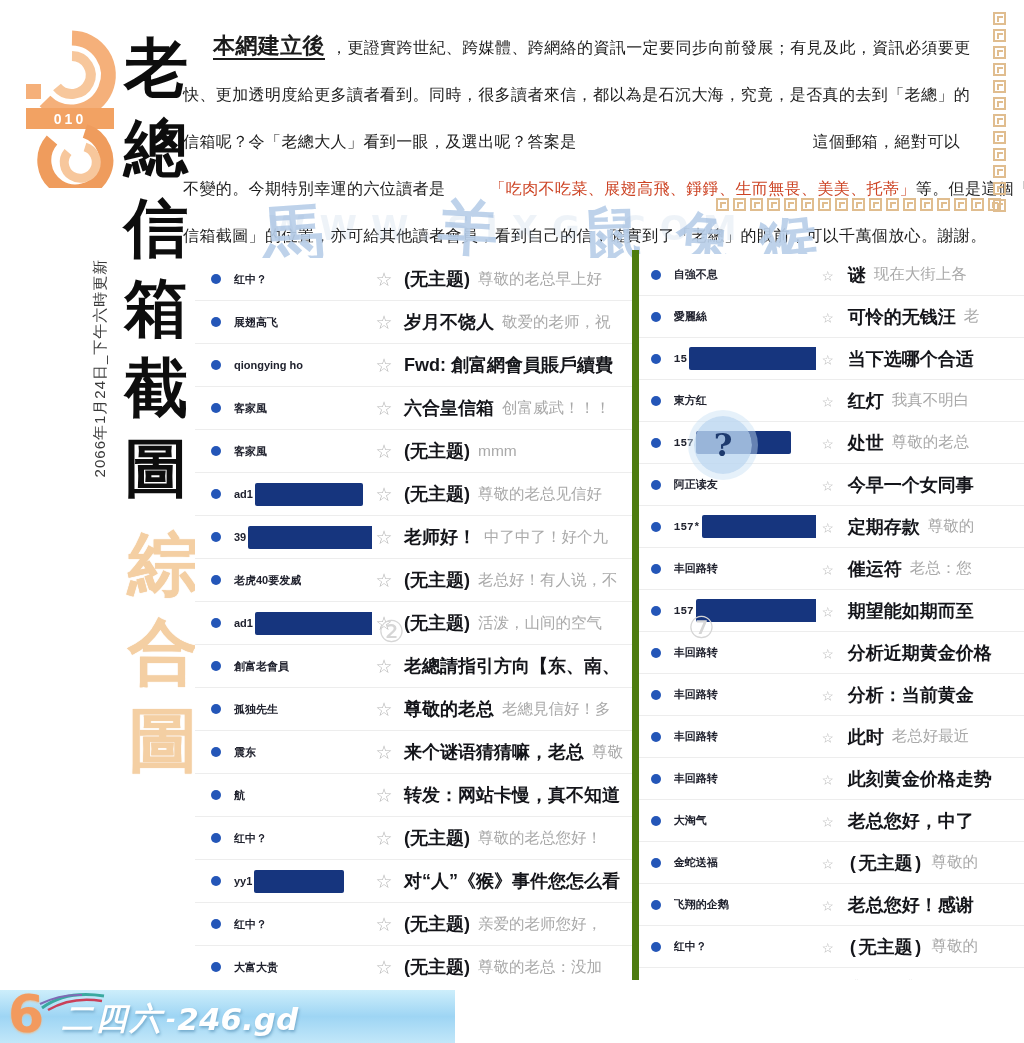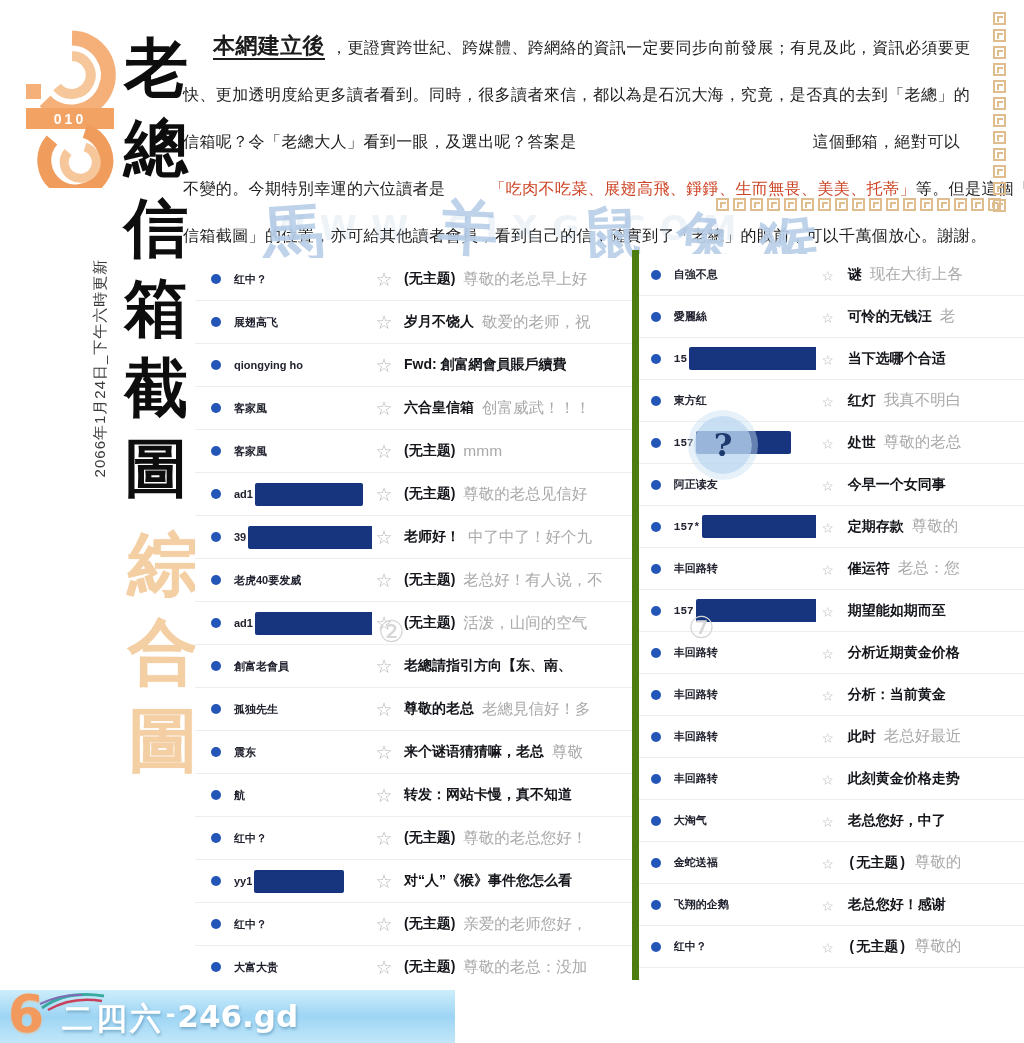--- a/index.html
+++ b/index.html
@@ -59,30 +59,30 @@
   .row{flex:0 0 42px;height:42px;display:flex;align-items:center;padding-left:16px;
       border-bottom:1px solid #ededed;background:#fff;overflow:hidden;}
   .cright .row{flex:0 0 41px;height:41px;padding-left:12px;}
   .dot{width:10px;height:10px;border-radius:50%;background:#2456b8;margin-right:13px;flex:0 0 10px;}
   .sender{font-weight:bold;font-size:11px;color:#20222e;white-space:nowrap;overflow:hidden;
       display:flex;align-items:center;}
   .cleft .sender{width:138px;flex:0 0 138px;}
   .cright .sender{width:142px;flex:0 0 142px;}
   .redbox{display:inline-block;height:23px;background:#16357e;border-radius:2px;margin-left:2px;flex:0 0 auto;}
   .star{color:#b5b5b5;font-size:19px;flex:0 0 24px;text-align:center;margin-right:8px;cursor:pointer;}
-  .subj{font-weight:bold;font-size:14px;color:#14151a;white-space:nowrap;}
+  .subj{font-weight:bold;font-size:18px;color:#14151a;white-space:nowrap;}
   .prev{color:#a9a9a9;font-size:15.5px;margin-left:8px;white-space:nowrap;}
 
   
   .banner{position:absolute;left:0;bottom:0;width:455px;height:53px;overflow:hidden;cursor:pointer;
       background:linear-gradient(180deg,#cdeefb 0%,#9ed5f4 50%,#c2e7f9 100%);}
   .b6{position:absolute;left:8px;top:-6px;font-size:52px;font-weight:bold;color:#f29a5e;
       font-family:"DejaVu Sans",sans-serif;text-shadow:0 1px 2px #e8b98c;}
   .swoosh{position:absolute;left:38px;top:-2px;}
-  .brand{position:absolute;left:62px;top:8px;display:flex;white-space:nowrap;}
+  .brand{position:absolute;left:62px;top:8px;display:flex;align-items:center;white-space:nowrap;font-style:italic;}
   .brandcn{font-size:31px;font-weight:bold;color:#fff;letter-spacing:3px;
       font-family:"DejaVu Serif","Liberation Serif",serif;text-shadow:1px 2px 3px rgba(110,165,200,.9);}
   .branddash{font-size:28px;font-weight:bold;color:#fff;margin:0 2px;}
   .domain{font-size:31px;font-weight:bold;color:#fff;font-family:"DejaVu Sans",sans-serif;
       text-shadow:1px 2px 3px rgba(110,165,200,.9);}
 </style>
 </head>
 <body>
 
 <div class="page">

